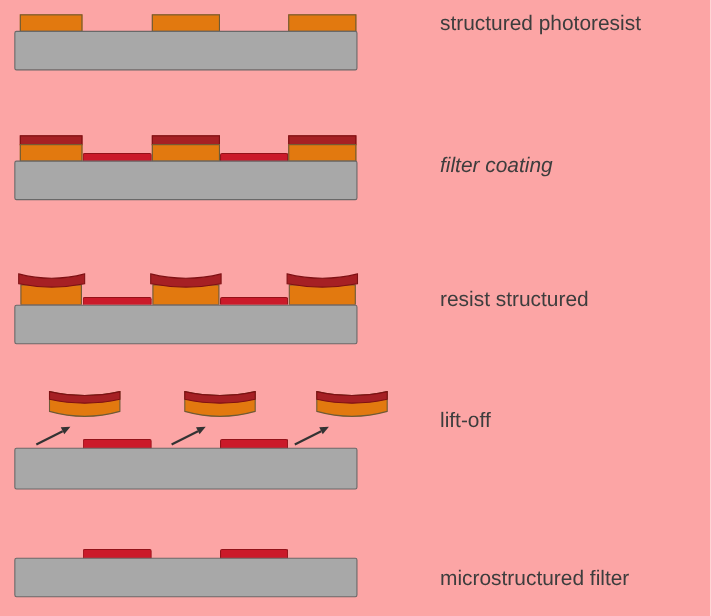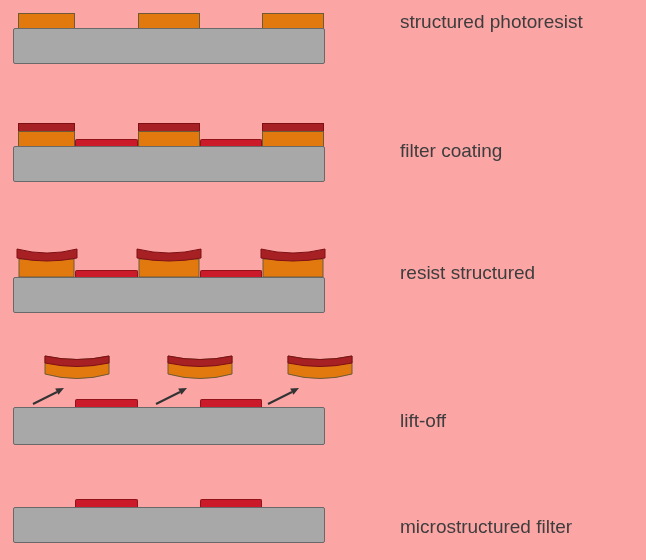--- a/index.html
+++ b/index.html
@@ -50,21 +50,21 @@
   <div>
     <div class="abs filter-cap" style="left:18px;  top:123px; width:57px; height:9px;"></div>
     <div class="abs filter-cap" style="left:138px; top:123px; width:62px; height:9px;"></div>
     <div class="abs filter-cap" style="left:262px; top:123px; width:62px; height:9px;"></div>
     <div class="abs resist-block" style="left:18px;  top:131px; width:57px; height:16px;"></div>
     <div class="abs resist-block" style="left:138px; top:131px; width:62px; height:16px;"></div>
     <div class="abs resist-block" style="left:262px; top:131px; width:62px; height:16px;"></div>
     <div class="abs coating-strip" style="left:75px;  top:139px; width:63px; height:8px;"></div>
     <div class="abs coating-strip" style="left:200px; top:139px; width:62px; height:8px;"></div>
     <div class="abs substrate" style="top:146px; height:36px;"></div>
-    <div class="stage-label" style="top:140px;">filter coating</div>
+    <div class="stage-label" style="top:140px;font-style:italic;">filter coating</div>
   </div>
 
   <div>
     <svg class="abs" style="left:16px; top:247px;" width="62" height="30" viewBox="0 0 62 30">
       <rect x="3" y="12" width="55" height="18" style="fill:var(--orange);stroke:var(--block-border);stroke-width:1"></rect>
       <path d="M1,2 Q31,10 61,2 L61,11 Q31,17 1,11 Z" style="fill:var(--dark-red);stroke:var(--cap-border);stroke-width:1"></path>
     </svg>
     <svg class="abs" style="left:136px; top:247px;" width="66" height="30" viewBox="0 0 66 30">
       <rect x="3" y="12" width="60" height="18" style="fill:var(--orange);stroke:var(--block-border);stroke-width:1"></rect>
       <path d="M1,2 Q33,10 65,2 L65,11 Q33,17 1,11 Z" style="fill:var(--dark-red);stroke:var(--cap-border);stroke-width:1"></path>
@@ -102,21 +102,21 @@
       <polygon points="34,3 28.4,9.7 25.2,3.5" style="fill:var(--arrow)"></polygon>
     </svg>
     <svg class="abs" style="left:265px; top:385px;" width="38" height="22" viewBox="0 0 38 22">
       <line x1="3" y1="19" x2="27" y2="7" style="stroke:var(--arrow);stroke-width:2"></line>
       <polygon points="34,3 28.4,9.7 25.2,3.5" style="fill:var(--arrow)"></polygon>
     </svg>
 
     <div class="abs coating-strip" style="left:75px;  top:399px; width:63px; height:9px;"></div>
     <div class="abs coating-strip" style="left:200px; top:399px; width:62px; height:9px;"></div>
     <div class="abs substrate" style="top:407px; height:38px;"></div>
-    <div class="stage-label" style="top:410px;">lift-off</div>
+    <div class="stage-label" style="top:372px;">lift-off</div>
   </div>
 
   <div>
     <div class="abs coating-strip" style="left:75px;  top:499px; width:63px; height:9px;"></div>
     <div class="abs coating-strip" style="left:200px; top:499px; width:62px; height:9px;"></div>
     <div class="abs substrate" style="top:507px; height:36px;"></div>
     <div class="stage-label" style="top:516px;">microstructured filter</div>
   </div>
 
 </div>

